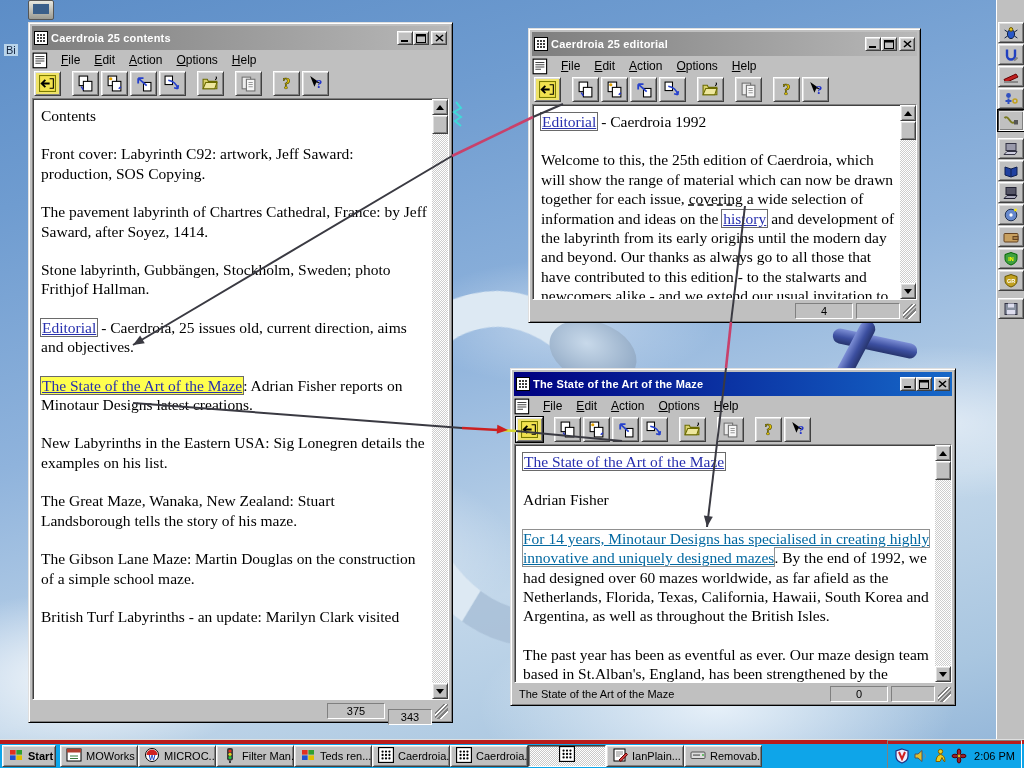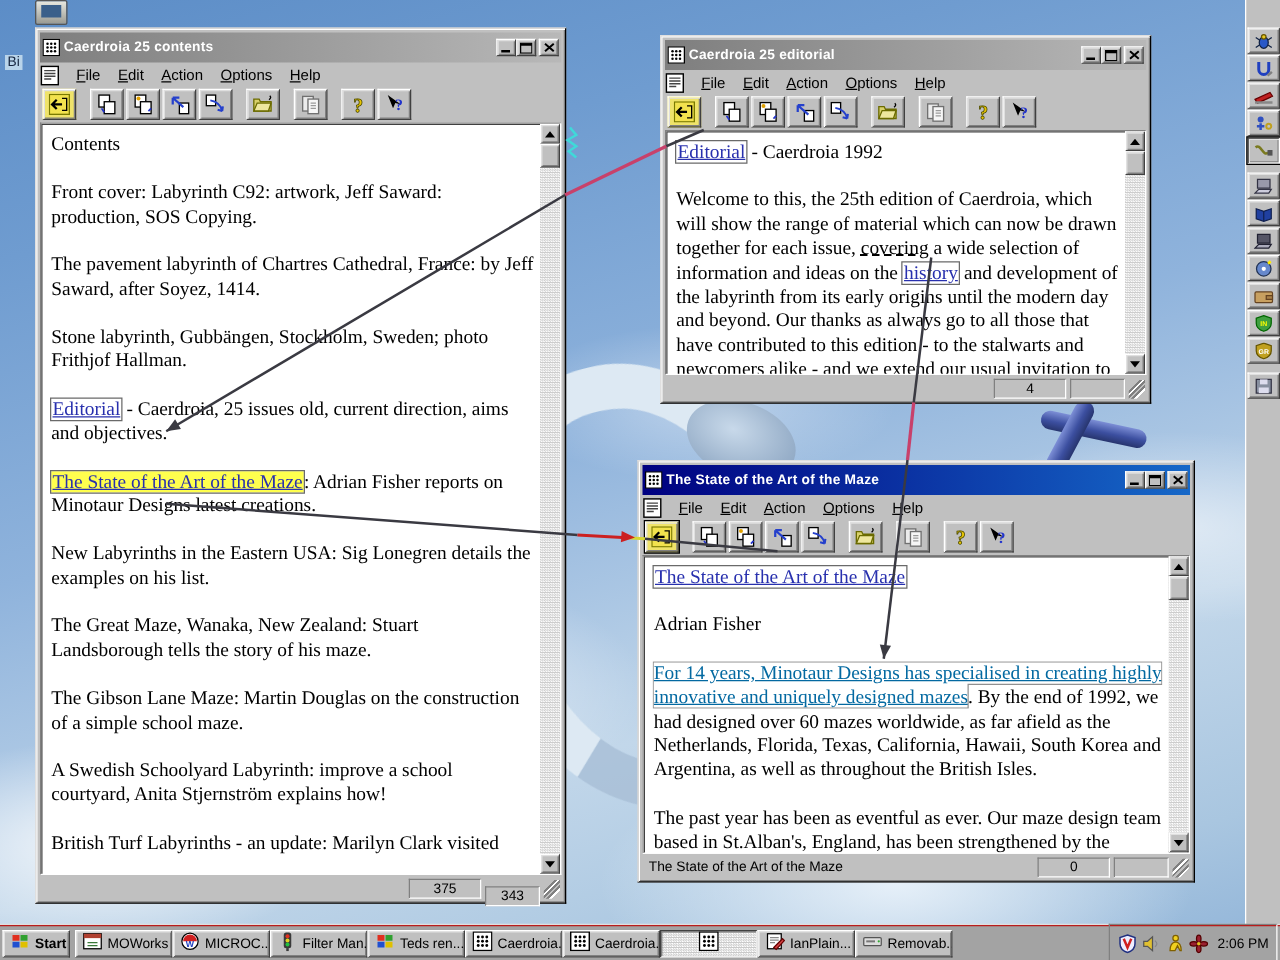--- a/index.html
+++ b/index.html
@@ -91,22 +91,22 @@
   
   .rstrip { position:absolute; right:0; top:0; width:28px; height:740px; background:#c0c0c0;
     border-left:1px solid #fff; z-index:20; padding-top:22px; }
   .lbtn { width:26px; height:21px; margin:0 0 1px 1px; background:#c0c0c0; border:1px solid;
     border-color:#fff #404040 #404040 #fff; box-shadow:inset 1px 1px 0 #dfdfdf, inset -1px -1px 0 #808080;
     display:flex; align-items:center; justify-content:center; }
   .lbtn.grp { margin-top:7px; }
   .lbtn.pressed { border-color:#404040 #fff #fff #404040; outline:1px solid #000; }
   .lbtn svg { width:16px; height:14px; display:block; }
   
-  .taskbar { position:absolute; left:0; bottom:0; width:1024px; height:28px; background:#a3a3a3;
-    border-top:1px solid #b91c1c; box-shadow:0 -1px 0 #dfdfdf; z-index:50;
+  .taskbar { position:absolute; left:0; bottom:0; width:1024px; height:28px; background:#0ea5e9;
+    border-top:4px solid #b91c1c; box-shadow:0 -1px 0 #dfdfdf; z-index:50;
     display:flex; align-items:center; gap:4px; padding:0 2px; }
   .tb-btn { height:22px; background:#c0c0c0; border:1px solid; border-color:#fff #404040 #404040 #fff;
     box-shadow:inset 1px 1px 0 #dfdfdf, inset -1px -1px 0 #808080;
     display:flex; align-items:center; gap:4px; padding:0 5px; font-size:11px; color:#000; white-space:nowrap; overflow:hidden; }
   .tb-btn.start { font-weight:bold; flex:0 0 54px; }
   .tb-btn.task { flex:0 0 78px; }
   .tb-btn.pressed { border-color:#404040 #fff #fff #404040; box-shadow:inset 1px 1px 0 #808080;
     background:repeating-conic-gradient(#fff 0% 25%, #c9c9c9 0% 50%) 0 0/2px 2px; font-weight:bold;flex-direction:column; }
   .tb-btn svg { width:16px; height:16px; flex:0 0 16px; }
   .tray { margin-left:auto; height:32px; border:1px solid; border-color:#808080 #fff #fff #808080;
@@ -245,21 +245,20 @@
     <div class="content">
         <p><span>Contents</span></p>
         <p><span>Front cover: Labyrinth C92: artwork, Jeff Saward: production, SOS Copying.</span></p>
         <p><span>The pavement labyrinth of Chartres Cathedral, France: by Jeff Saward, after Soyez, 1414.</span></p>
         <p><span>Stone labyrinth, Gubbängen, Stockholm, Sweden; photo Frithjof Hallman.</span></p>
         <p><span class="k-link">Editorial</span><span> - Caerdroia, 25 issues old, current direction, aims and objectives.</span></p>
         <p><span class="k-hl">The State of the Art of the Maze</span><span>: Adrian Fisher reports on Minotaur Designs latest creations.</span></p>
         <p><span>New Labyrinths in the Eastern USA: Sig Lonegren details the examples on his list.</span></p>
         <p><span>The Great Maze, Wanaka, New Zealand: Stuart Landsborough tells the story of his maze.</span></p>
         <p><span>The Gibson Lane Maze: Martin Douglas on the construction of a simple school maze.</span></p>
-        <p><span>A Swedish Schoolyard Labyrinth: improve a school courtyard, Anita Stjernström explains how!</span></p>
         <p><span>British Turf Labyrinths - an update: Marilyn Clark visited</span></p>
       </div>
     <div class="vscroll">
       <div class="sarr up">
           <i></i>
         </div>
       <div class="sthumb" style="top: 16px; height: 19px;"></div>
       <div class="sarr dn">
           <i></i>
         </div>

